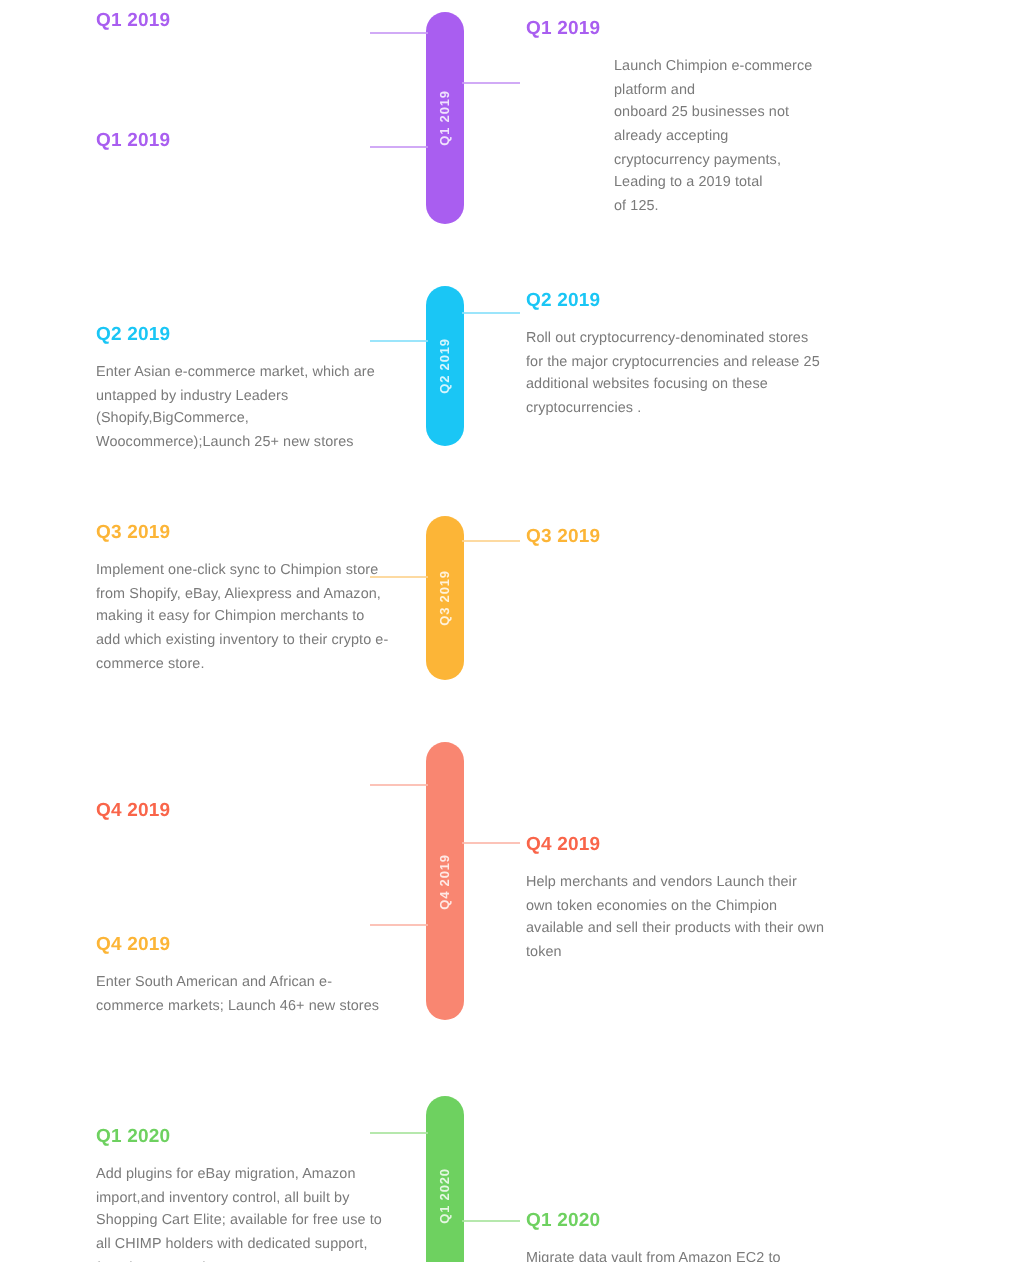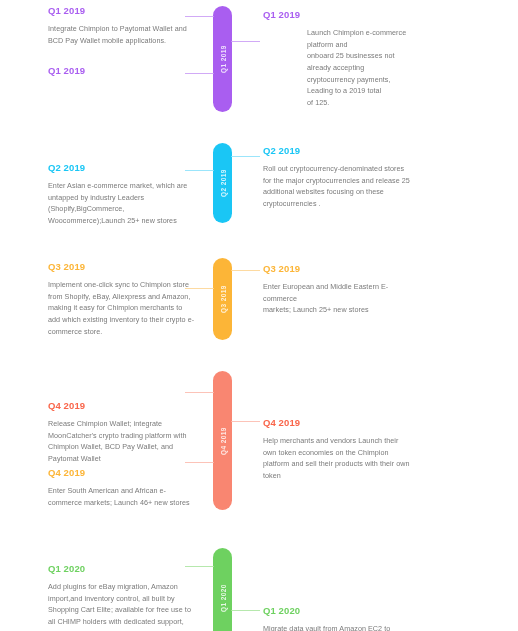--- a/index.html
+++ b/index.html
@@ -82,21 +82,20 @@
 
   <div class="bar" style="top:6px; height:106px; background:#a95ef0;">
     <span class="bar-label">Q1 2019</span>
   </div>
   <div class="tick left" style="top:16px;  color:#c99bf5;"></div>
   <div class="tick right" style="top:41px;  color:#c99bf5;"></div>
   <div class="tick left" style="top:73px;  color:#c99bf5;"></div>
 
   <div class="entry left" style="top:5px;">
     <h3 style="color:#a95ef0;">Q1 2019</h3>
-    <p>Integrate Chimpion to Paytomat Wallet and BCD Pay Wallet mobile applications.</p>
   </div>
 
   <div class="entry left" style="top:65px;">
     <h3 style="color:#a95ef0;">Q1 2019</h3>
   </div>
 
   <div class="entry right" style="top:9px;">
     <h3 style="color:#a95ef0;">Q1 2019</h3>
     <p style="white-space:pre-line;margin-left:44px;">Launch Chimpion e-commerce platform and
 onboard 25 businesses not already accepting
@@ -126,44 +125,41 @@
   <div class="tick right" style="top:270px; color:#fdd491;"></div>
   <div class="tick left" style="top:288px; color:#fdd491;"></div>
 
   <div class="entry left" style="top:261px;">
     <h3 style="color:#fcb537;">Q3 2019</h3>
     <p>Implement one-click sync to Chimpion store from Shopify, eBay, Aliexpress and Amazon, making it easy for Chimpion merchants to add which existing inventory to their crypto e-commerce store.</p>
   </div>
 
   <div class="entry right" style="top:263px;">
     <h3 style="color:#fcb537;">Q3 2019</h3>
-    <p style="white-space:pre-line;">Enter European and Middle Eastern E-commerce
-markets; Launch 25+ new stores</p>
   </div>
 
   <div class="bar" style="top:371px; height:139px; background:#f98671;">
     <span class="bar-label">Q4 2019</span>
   </div>
   <div class="tick left" style="top:392px; color:#fcb8ab;"></div>
   <div class="tick right" style="top:421px; color:#fcb8ab;"></div>
   <div class="tick left" style="top:462px; color:#fcb8ab;"></div>
 
   <div class="entry left" style="top:400px;">
     <h3 style="color:#f9654a;">Q4 2019</h3>
-    <p>Release Chimpion Wallet; integrate MoonCatcher's crypto trading platform with Chimpion Wallet, BCD Pay Wallet, and Paytomat Wallet</p>
   </div>
 
   <div class="entry left" style="top:467px;">
     <h3 style="color:#fcb537;">Q4 2019</h3>
     <p>Enter South American and African e-commerce markets; Launch 46+ new stores</p>
   </div>
 
   <div class="entry right" style="top:417px;">
     <h3 style="color:#f9654a;">Q4 2019</h3>
-    <p>Help merchants and vendors Launch their own token economies on the Chimpion platform and sell their products with their own token</p>
+    <p>Help merchants and vendors Launch their own token economies on the Chimpion available and sell their products with their own token</p>
   </div>
 
   <div class="bar" style="top:548px; height:100px; background:#6ed160;">
     <span class="bar-label">Q1 2020</span>
   </div>
   <div class="tick left" style="top:566px; color:#a9e49f;"></div>
   <div class="tick right" style="top:610px; color:#a9e49f;"></div>
 
   <div class="entry left" style="top:563px;">
     <h3 style="color:#6ed160;">Q1 2020</h3>

